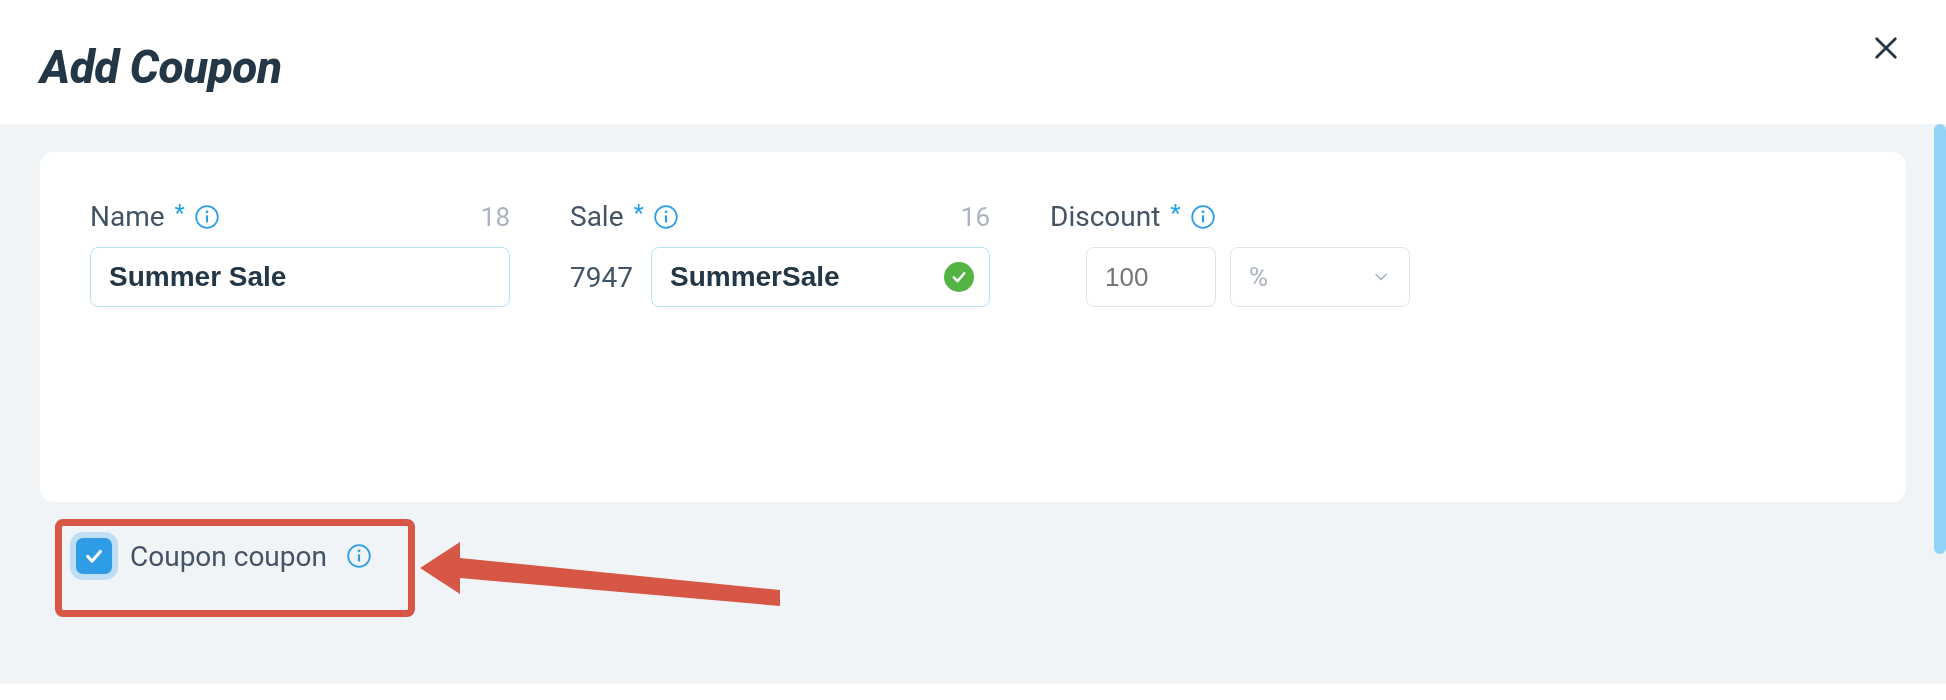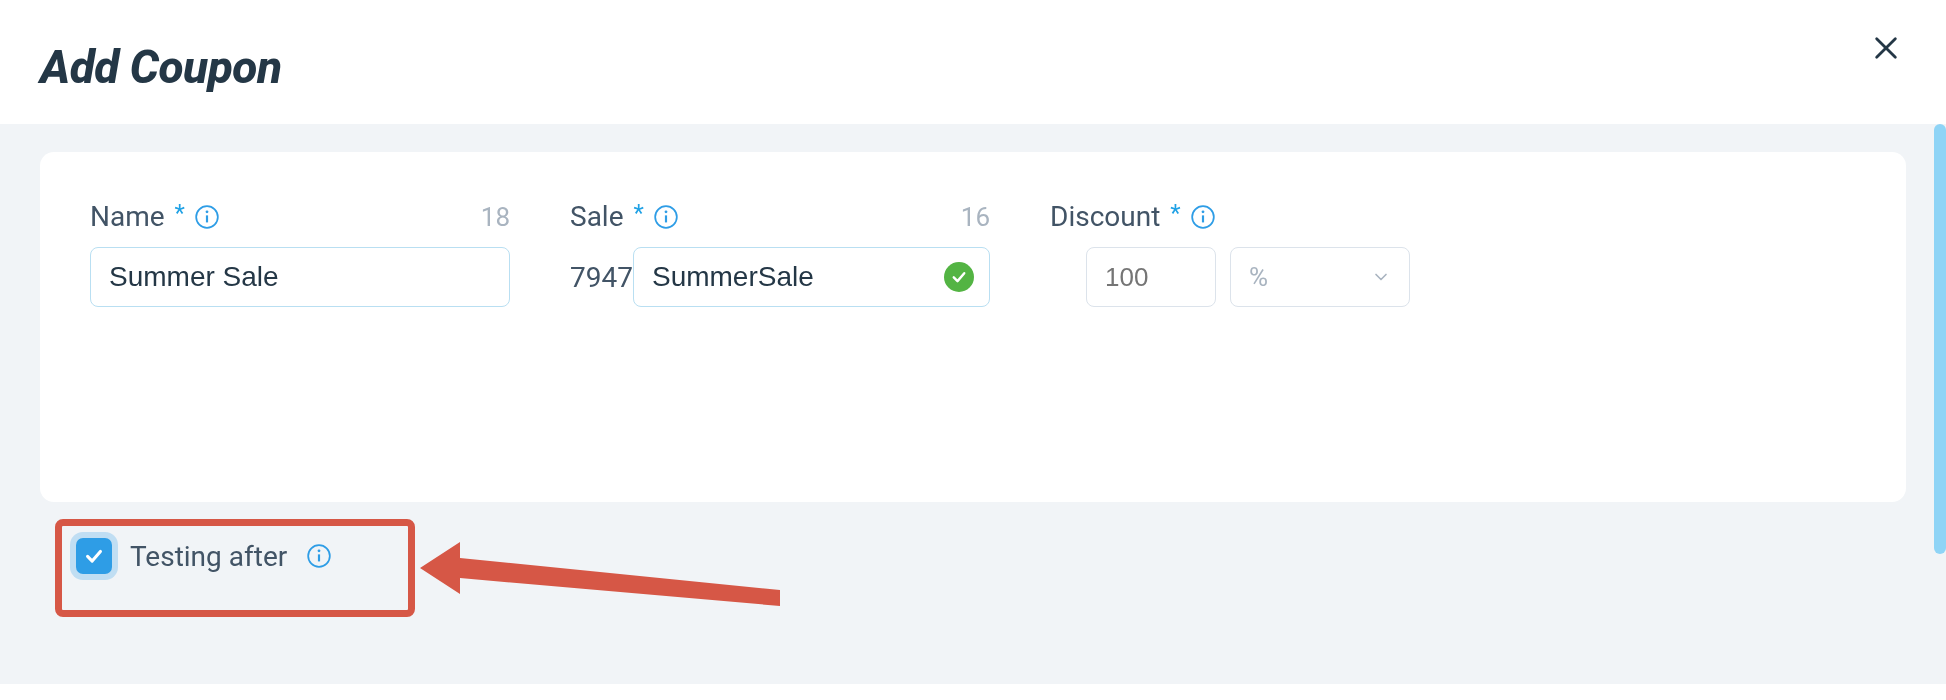--- a/index.html
+++ b/index.html
@@ -100,24 +100,26 @@
   .text-input{
     height:60px;
     border:1px solid var(--line-blue);
     border-radius:8px;
     padding:0 18px;
     font-size:28px;
     color:var(--ink);
     background:#fff;
     outline:none;
     width:100%;
+    font-weight:bold;
   }
   .code-row{
     display:flex;
     align-items:center;
+    gap:18px;
   }
   .code-prefix{
     font-size:28px;
     color:var(--ink-soft);
   }
   .code-input-wrap{
     position:relative;
     flex:1;
   }
   .valid-check{
@@ -305,21 +307,21 @@
 
       </div>
     </div>
 
     <div class="testing-row">
       <div class="checkbox">
         <svg viewBox="0 0 24 24" fill="none" stroke="#ffffff" stroke-width="3.4" stroke-linecap="round" stroke-linejoin="round">
           <polyline points="5 12.5 10 17.5 19 7"></polyline>
         </svg>
       </div>
-      <span class="testing-label">Testing after</span>
+      <span class="testing-label">Coupon coupon</span>
       <span class="info-icon">
         <svg viewBox="0 0 24 24" fill="none" stroke="#2e9de6" stroke-width="1.6">
           <circle cx="12" cy="12" r="10"></circle>
           <line x1="12" y1="10.5" x2="12" y2="17" stroke-width="2"></line>
           <circle cx="12" cy="7.2" r="1.3" fill="#2e9de6" stroke="none"></circle>
         </svg>
       </span>
     </div>
 
     <div class="callout"></div>

